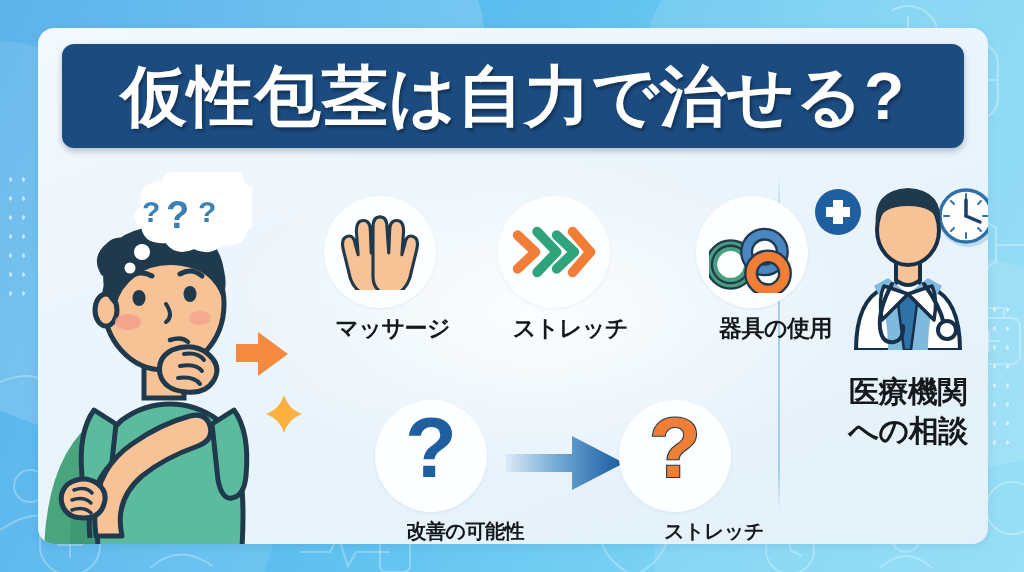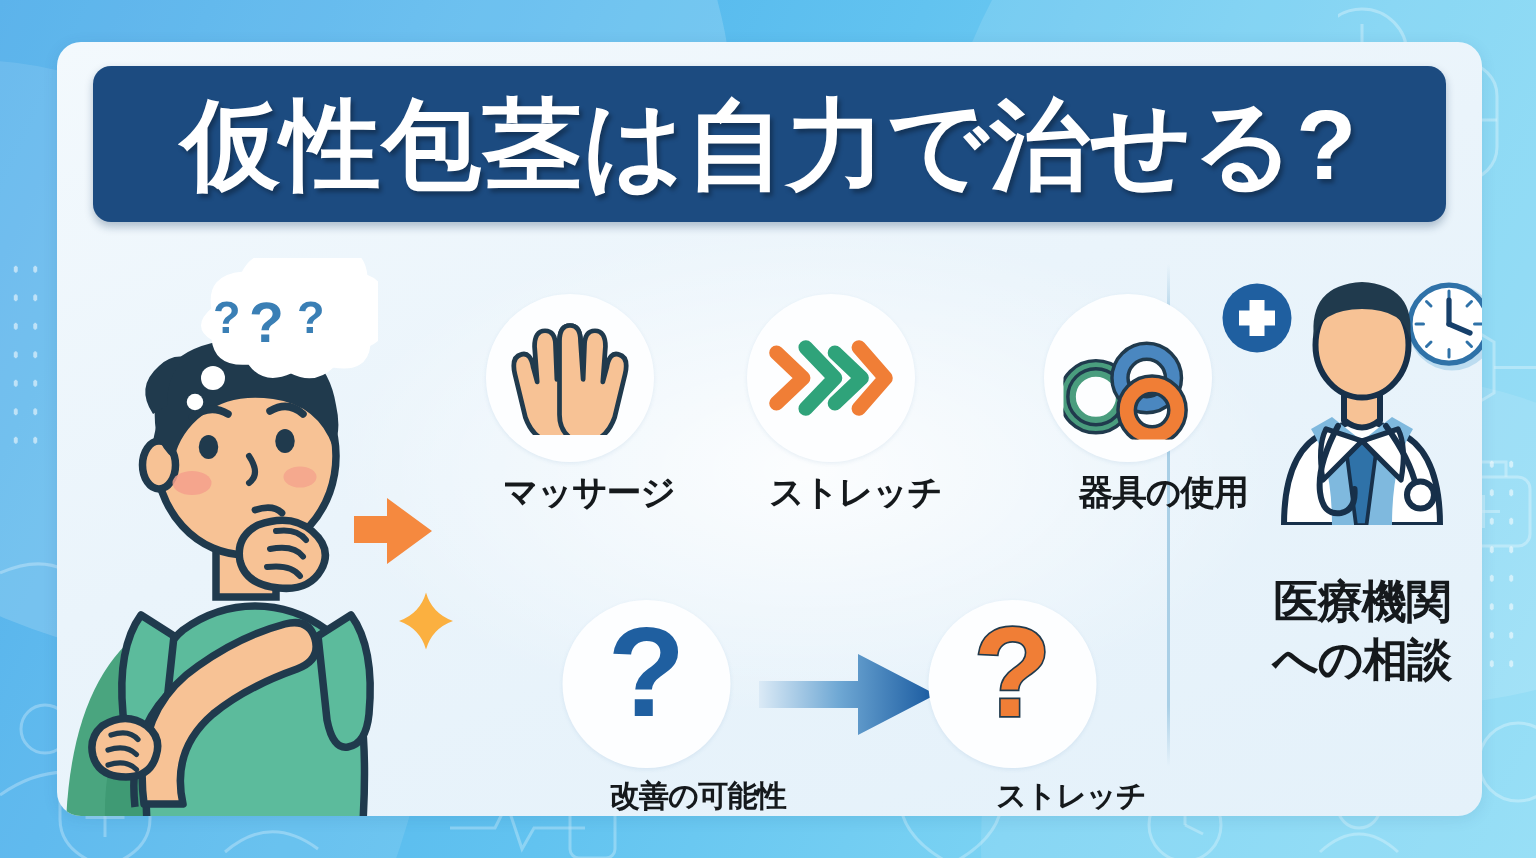--- a/index.html
+++ b/index.html
@@ -138,21 +138,21 @@
   #item-improve .icon-label,
   #item-risk    .icon-label { font-size: 20px; }
 
   
   #flow-arrow { position: absolute; left: 468px; top: 404px; width: 118px; height: 62px; z-index: 5; }
 
   
   #right-panel { position: absolute; left: 760px; top: 150px; width: 220px; z-index: 5; text-align: center; }
   #doctor-art { width: 200px; height: 172px; margin: 0 auto; display: block; }
   #right-label {
-    margin-top: 32px;
+    margin-top: 22px;
     font-size: 30px; font-weight: bold; color: #15191c;
     line-height: 1.30; letter-spacing: -.5px;
   }
   #right-label div { white-space: nowrap; }
 </style>
 </head>
 <body>
 
 <div id="infographic">
 

